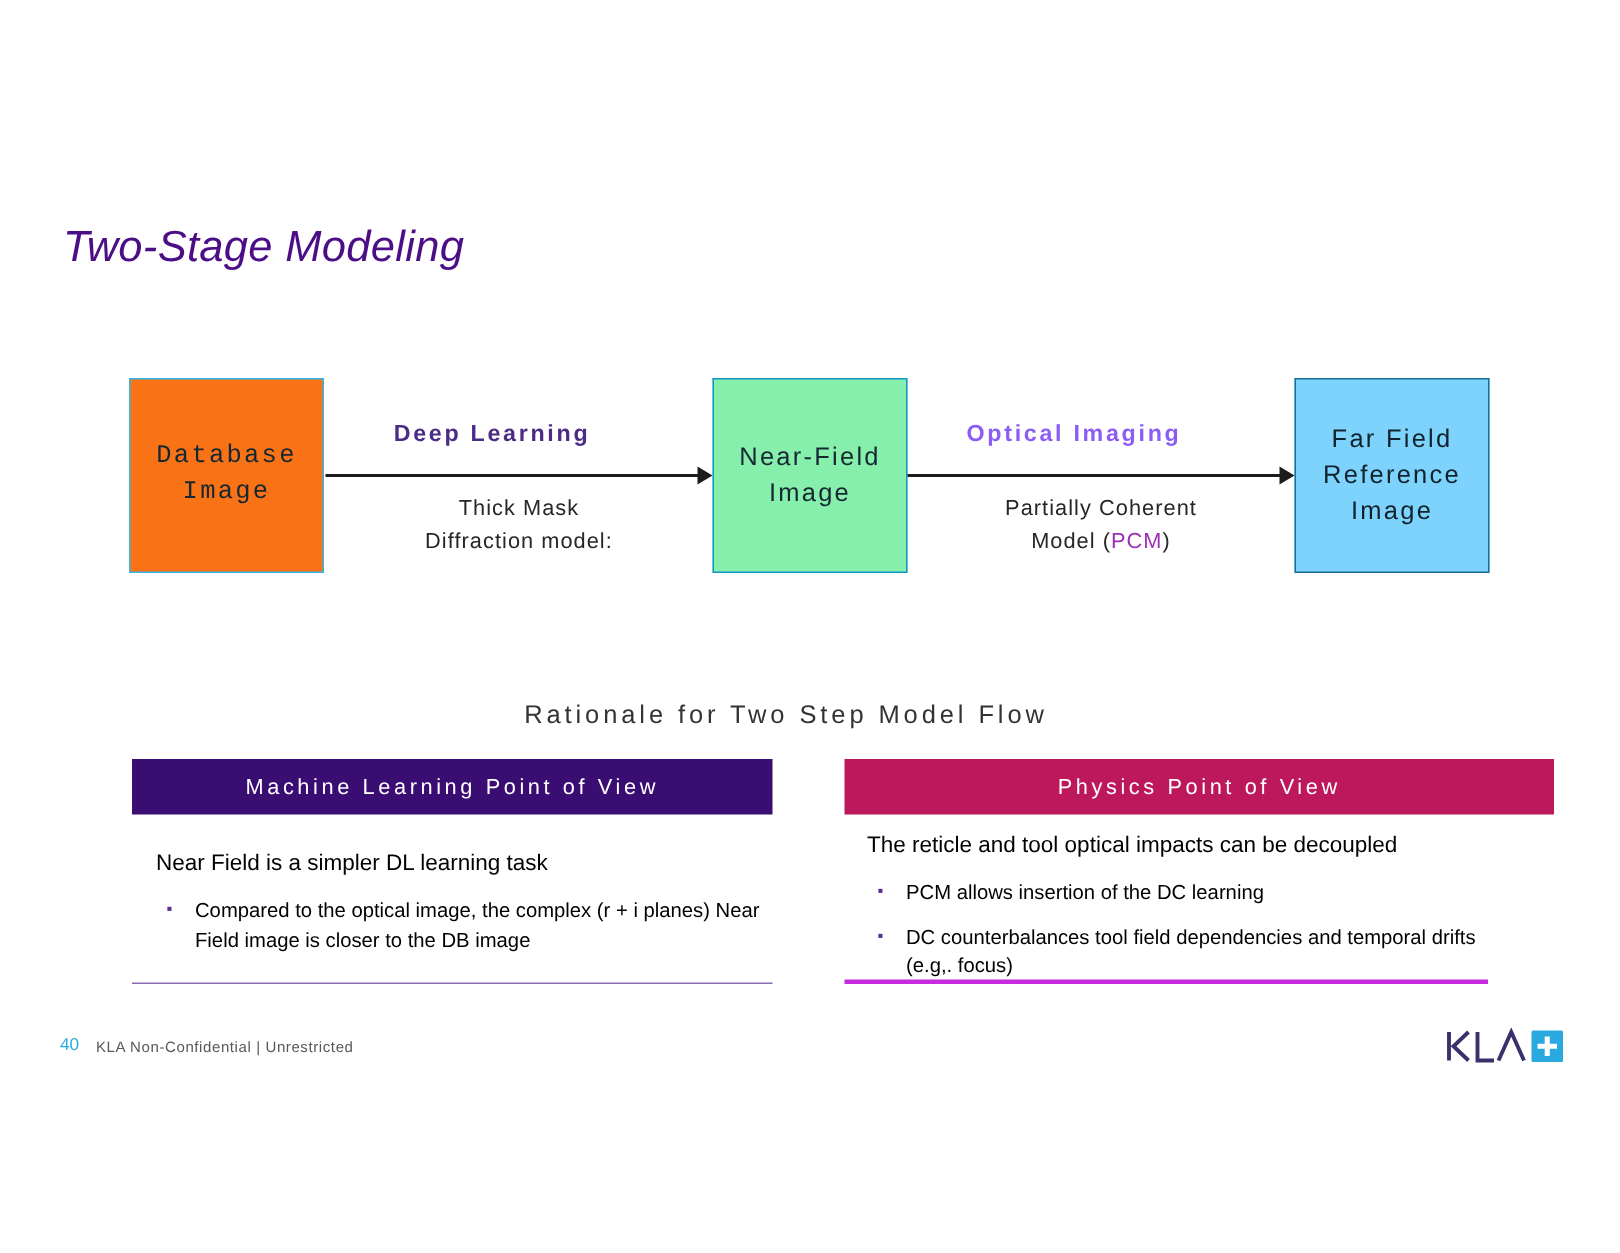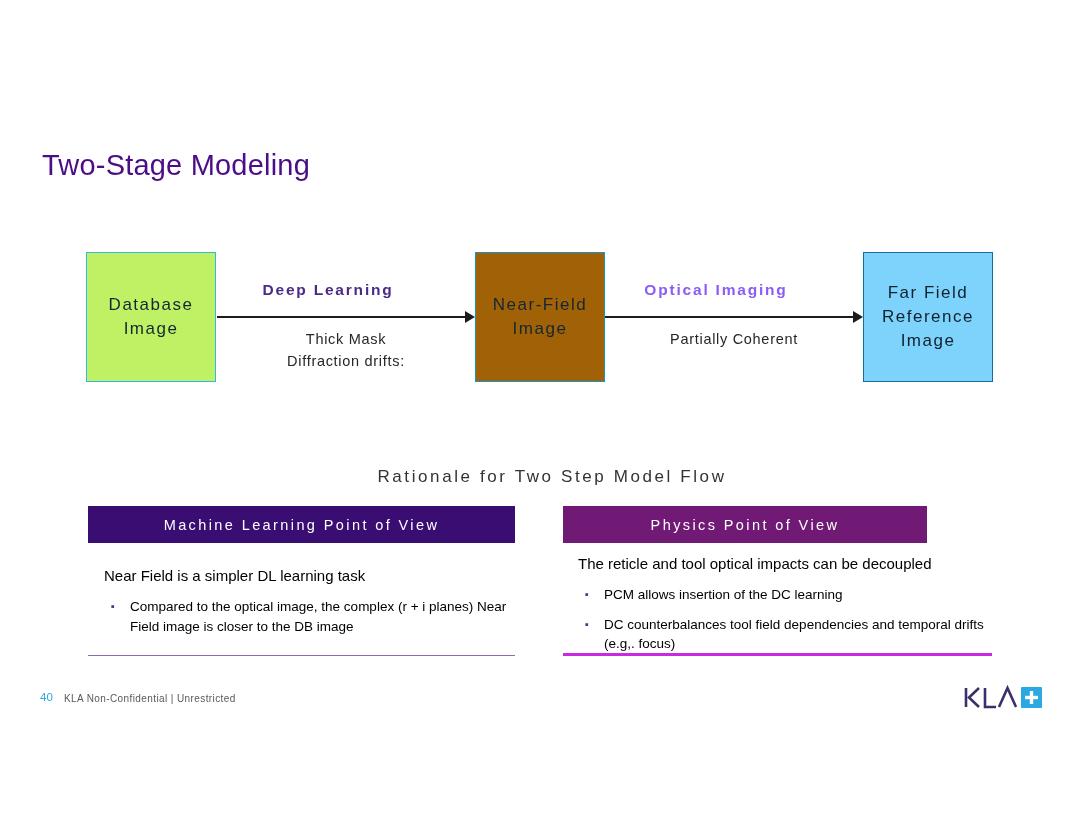--- a/index.html
+++ b/index.html
@@ -2,32 +2,32 @@
 <html><head>
 <meta charset="utf-8">
 <style>
   * { margin:0; padding:0; box-sizing:border-box; }
   html,body { background:#ffffff; }
   body { font-family:"Liberation Sans", sans-serif; }
   .slide { position:relative; width:1080px; height:835px; background:#ffffff; overflow:hidden; }
 
   .page-title {
     position:absolute; left:42px; top:149px;
-    font-size:29px; font-weight:normal; color:#4C0E87; letter-spacing:0.2px;
+    font-size:29px; font-weight:normal; color:#4C0E87; letter-spacing:0.2px;font-style:italic;
   }
 
   
   .fbox {
     position:absolute; top:252px; width:130px; height:130px;
     display:flex; align-items:center; justify-content:center; text-align:center;
     font-size:17px; letter-spacing:1.5px; line-height:24px; color:#152731;
     white-space:pre-line;
   }
-  .fbox.b1 { left:86px;  background:#bef264; border:1px solid #33B7E6; }
-  .fbox.b2 { left:475px; background:#a16207; border:1px solid #1295C8; }
+  .fbox.b1 { left:86px;  background:#f97316; border:1px solid #33B7E6;font-family:Liberation Mono, monospace; }
+  .fbox.b2 { left:475px; background:#86efac; border:1px solid #1295C8; }
   .fbox.b3 { left:863px; background:#7dd3fc; border:1px solid #166E94; color:#10222c; }
 
   
   .arrow-line { position:absolute; top:316px; height:2px; background:#1c1c1c; }
   .arrow-line.a1 { left:217px; width:249px; }
   .arrow-line.a2 { left:605px; width:249px; }
   .arrow-head {
     position:absolute; top:311px; width:0; height:0;
     border-top:6px solid transparent; border-bottom:6px solid transparent;
     border-left:10px solid #1c1c1c;
@@ -47,31 +47,31 @@
     font-size:14.5px; letter-spacing:0.7px; line-height:21.5px; color:#262626;
   }
   .stage-caption.s1 { left:217px; }
   .stage-caption.s2 { left:605px; }
   .stage-caption .plain { white-space:pre-line; }
   .stage-caption .hl-tmd { color:#6C35A8; }
   .stage-caption .hl-pcm { color:#9B2FB5; }
 
   
   .rationale-heading {
-    position:absolute; left:100px; top:467px; width:904px; text-align:center;
+    position:absolute; left:72px; top:467px; width:904px; text-align:center;
     font-size:17px; letter-spacing:2.6px; color:#333333;
   }
 
   .col-header {
     position:absolute; top:506px; height:37px;
     display:flex; align-items:center; justify-content:center;
     color:#ffffff; font-size:14.5px; letter-spacing:2.4px;
   }
   .col-header.left  { left:88px;  width:427px; background:#3A0D73; }
-  .col-header.right { left:563px; width:364px; background:#701a75; }
+  .col-header.right { left:563px; width:473px; background:#be185d; }
 
   .col-body { position:absolute; top:555px; color:#000000; }
   .col-body.left  { left:104px; width:414px;margin-top:12px; }
   .col-body.right { left:578px; width:416px; }
   .lead { font-size:15px; margin-bottom:13px; }
   .bullet { display:flex; font-size:13.5px; line-height:19.5px; margin-bottom:10px; }
   .bullet .marker { flex:0 0 26px; padding-left:7px; color:#5B2D8E; font-size:11px; line-height:19.5px; }
 
   .rule { position:absolute; }
   .rule.left  { left:88px;  width:427px; top:655px; height:1px; background:#8B6BB0; }
@@ -98,26 +98,27 @@
 Image</div>
 
   <div class="arrow-line a1"></div>
   <div class="arrow-head a1"></div>
   <div class="arrow-line a2"></div>
   <div class="arrow-head a2"></div>
 
   <div class="stage-title s1">Deep Learning</div>
   <div class="stage-caption s1">
     <span class="plain">Thick Mask
-Diffraction drifts:</span>
+Diffraction model:</span>
   </div>
 
   <div class="stage-title s2">Optical Imaging</div>
   <div class="stage-caption s2">
     <span class="plain">Partially Coherent</span>
+    <div><span>Model (</span><span class="hl-pcm">PCM</span><span>)</span></div>
   </div>
 
   <div class="rationale-heading">Rationale for Two Step Model Flow</div>
 
   <div class="col-header left">Machine Learning Point of View</div>
   <div class="col-header right">Physics Point of View</div>
 
   <div class="col-body left">
     <div class="lead">Near Field is a simpler DL learning task</div>
     <div class="bullet">

